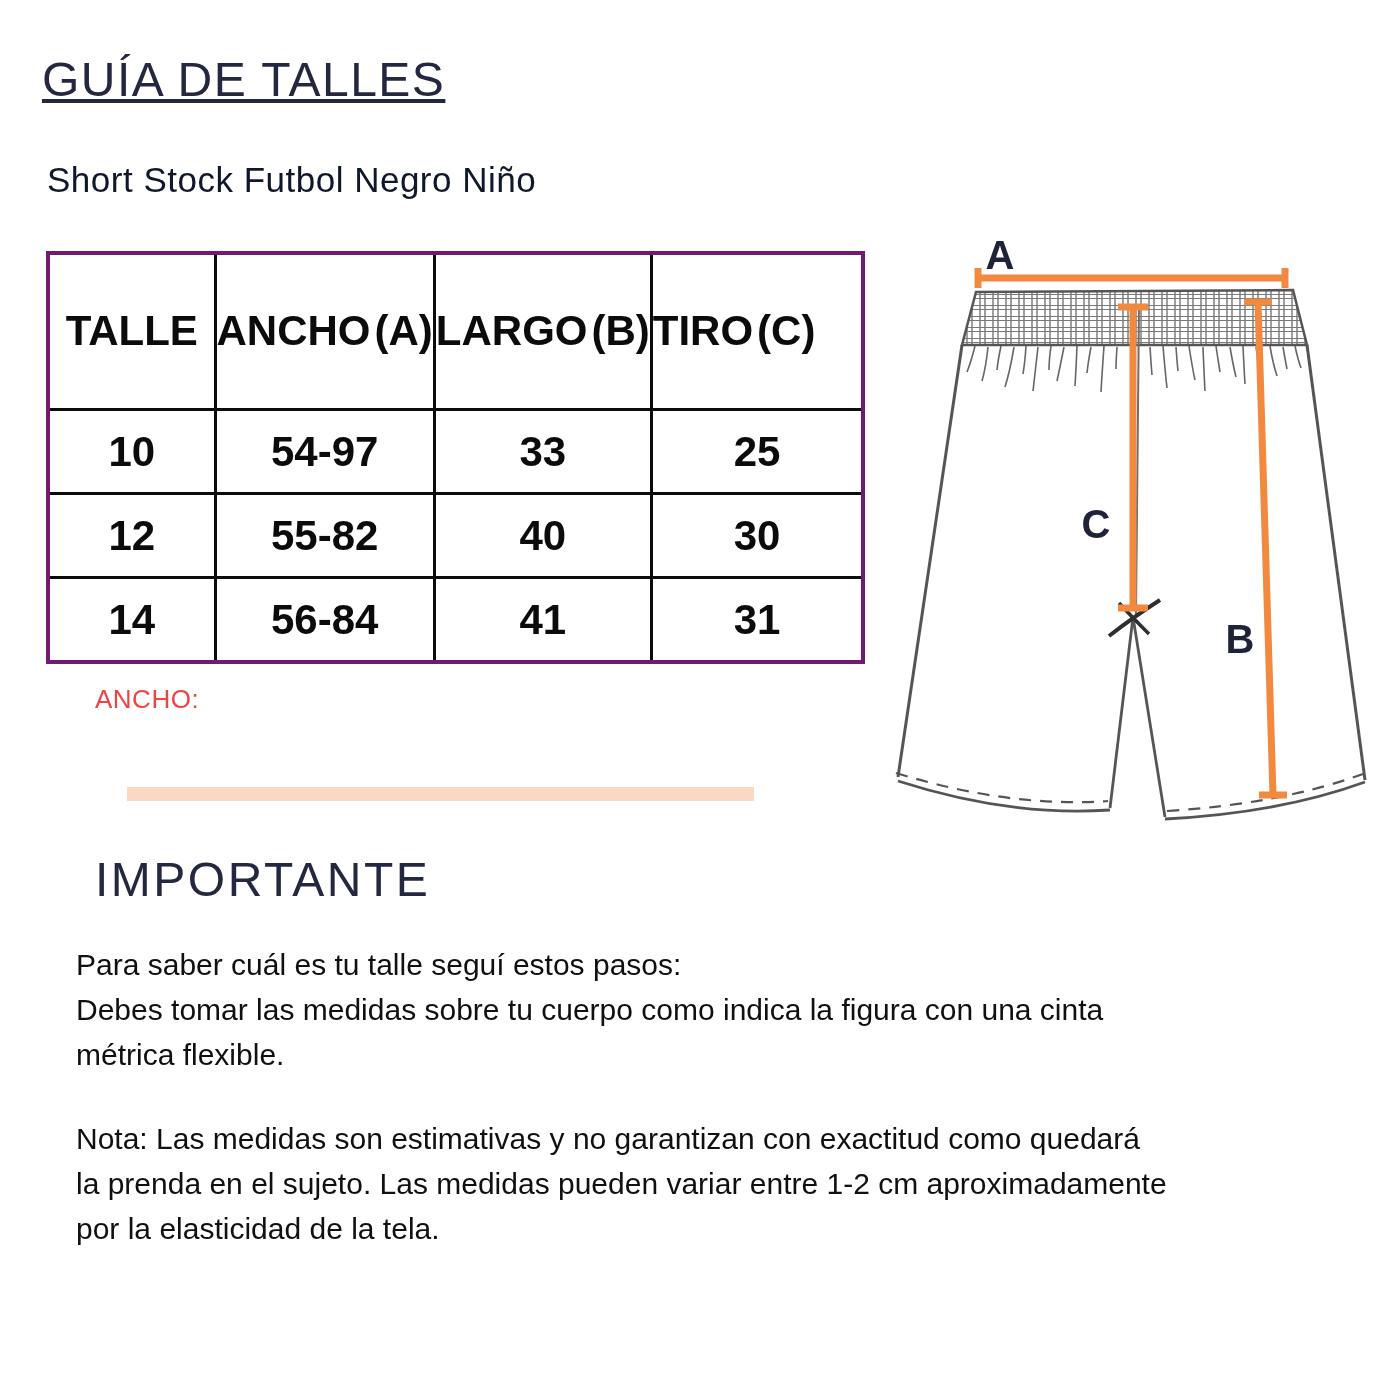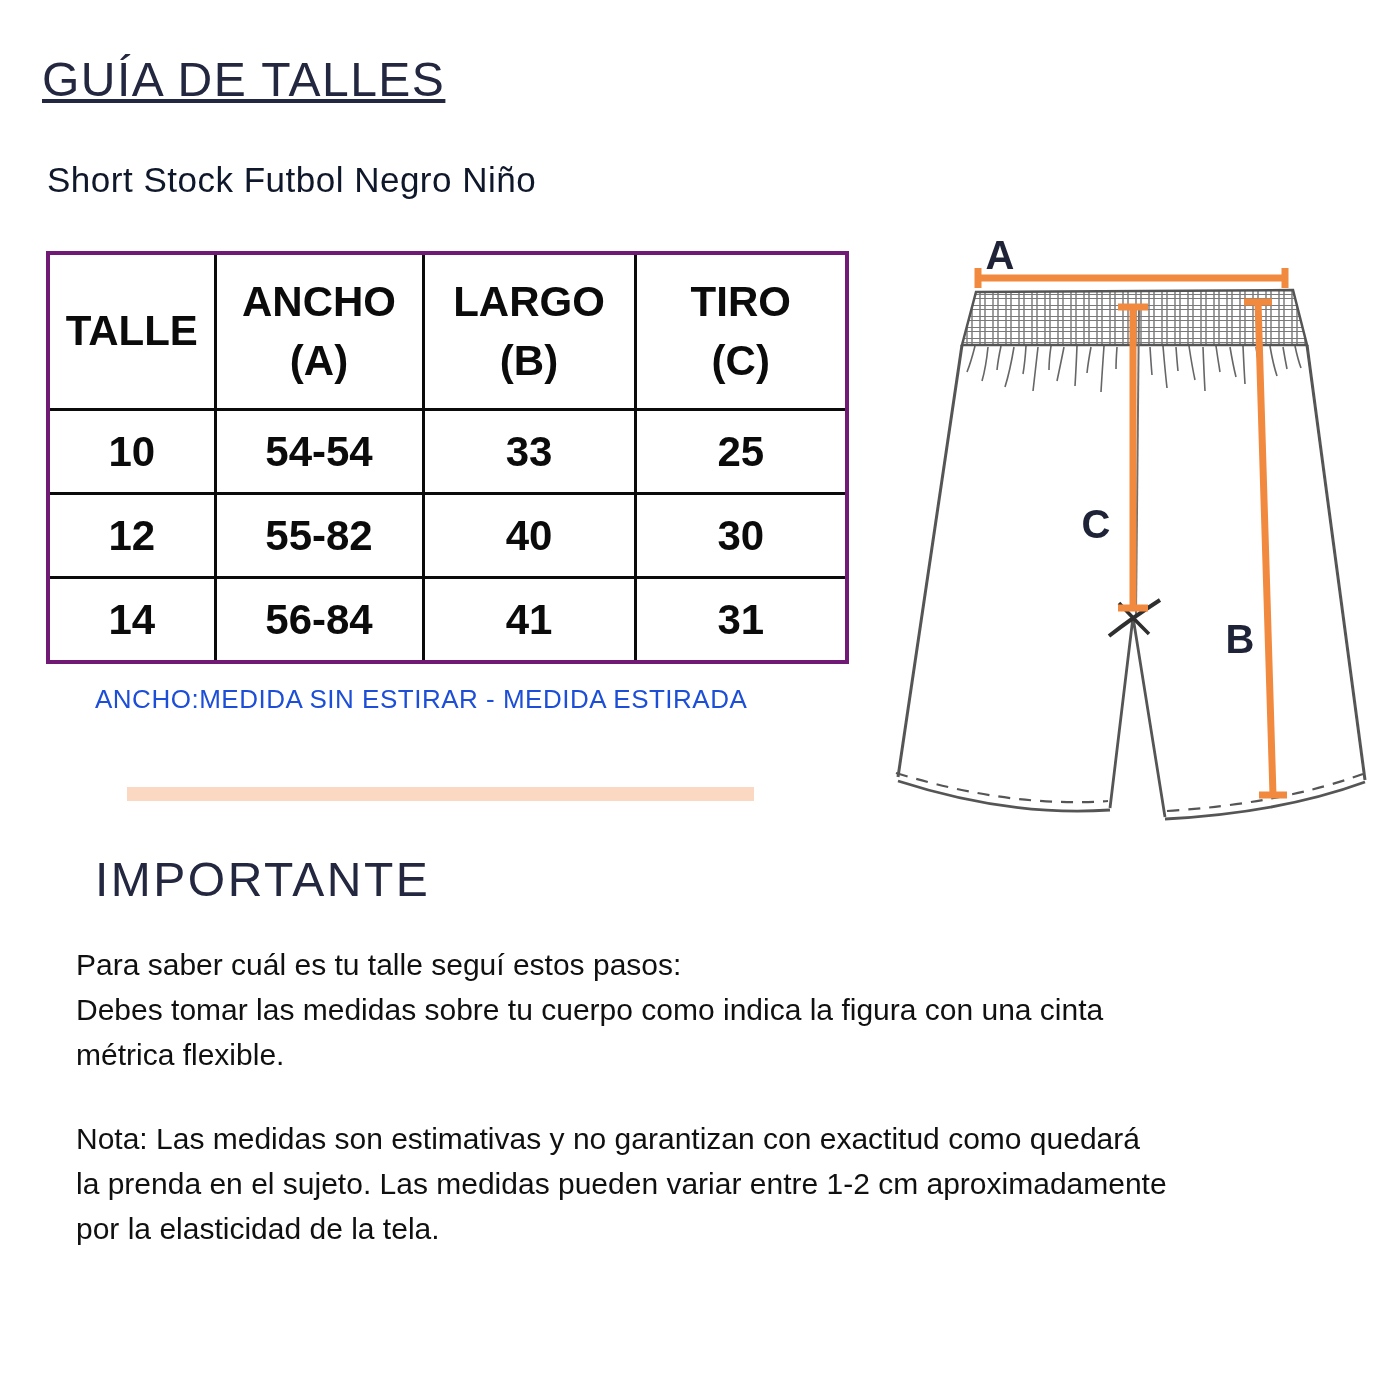--- a/index.html
+++ b/index.html
@@ -13,24 +13,24 @@
     font-size:35px;font-weight:400;letter-spacing:0.5px;color:#0f172a;}
 
   table.size-table{position:absolute;left:46px;top:251px;
     border-collapse:collapse;table-layout:fixed;}
   table.size-table th,table.size-table td{
     border:3px solid #0b0b0b;text-align:center;vertical-align:middle;
     font-weight:700;color:#0b0b0b;padding:0;}
   table.size-table{border:4px solid #701a75;}
   table.size-table th{height:153px;font-size:42px;line-height:1.3;}
   table.size-table td{height:81px;font-size:42px;}
-  .th-stack{display:flex;flex-direction:column;align-items:center;gap:4px;}
+  .th-stack{display:flex;flex-direction:row;align-items:center;gap:4px;}
 
-  .ancho-note{position:absolute;left:95px;top:684px;display:flex;
-    font-size:26px;letter-spacing:0.5px;color:#1d4ed8;font-weight:400;}
+  .ancho-note{position:absolute;left:95px;top:684px;display:flex;gap:24px;
+    font-size:26px;letter-spacing:0.5px;color:#ef4444;font-weight:400;}
 
   .divider{position:absolute;left:127px;top:787px;width:627px;height:14px;
     background:#fad8c2;}
 
   .importante{position:absolute;left:95px;top:852px;margin:0;
     font-size:48px;font-weight:400;letter-spacing:2.5px;color:#232840;}
 
   .para{position:absolute;left:76px;width:1300px;margin:0;
     font-size:30px;line-height:45px;color:#101010;white-space:pre-line;}
   .para1{top:942px;}
@@ -70,42 +70,41 @@
         </th>
         <th>
           <div class="th-stack">
             <span>TIRO</span>
             <span>(C)</span>
           </div>
         </th>
       </tr>
       <tr>
         <td>10</td>
-        <td>54-54</td>
+        <td>54-97</td>
         <td>33</td>
         <td>25</td>
       </tr>
       <tr>
         <td>12</td>
         <td>55-82</td>
         <td>40</td>
         <td>30</td>
       </tr>
       <tr>
         <td>14</td>
         <td>56-84</td>
         <td>41</td>
         <td>31</td>
       </tr>
     </tbody>
   </table>
 
   <div class="ancho-note">
     <span>ANCHO:</span>
-    <span>MEDIDA SIN ESTIRAR - MEDIDA ESTIRADA</span>
   </div>
 
   <div class="divider"></div>
 
   <h2 class="importante">IMPORTANTE</h2>
 
   <p class="para para1">Para saber cuál es tu talle seguí estos pasos:
 Debes tomar las medidas sobre tu cuerpo como indica la figura con una cinta
 métrica flexible.</p>
   <p class="para para2">Nota: Las medidas son estimativas y no garantizan con exactitud como quedará

